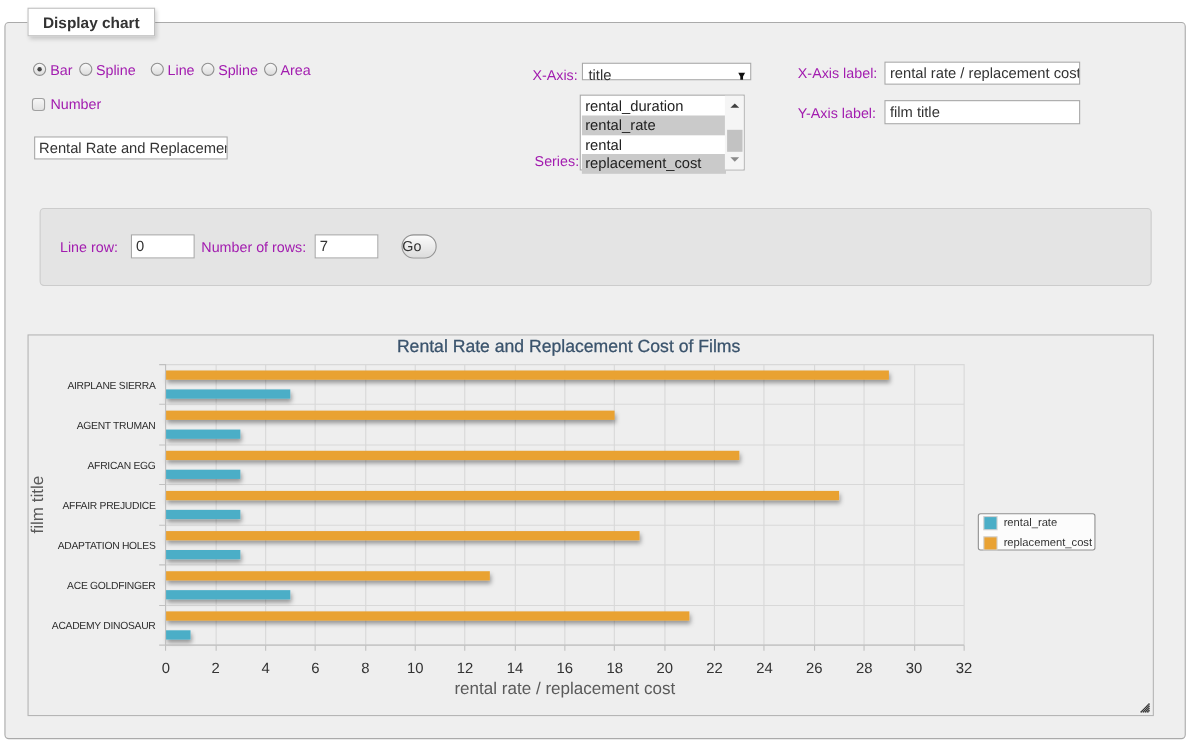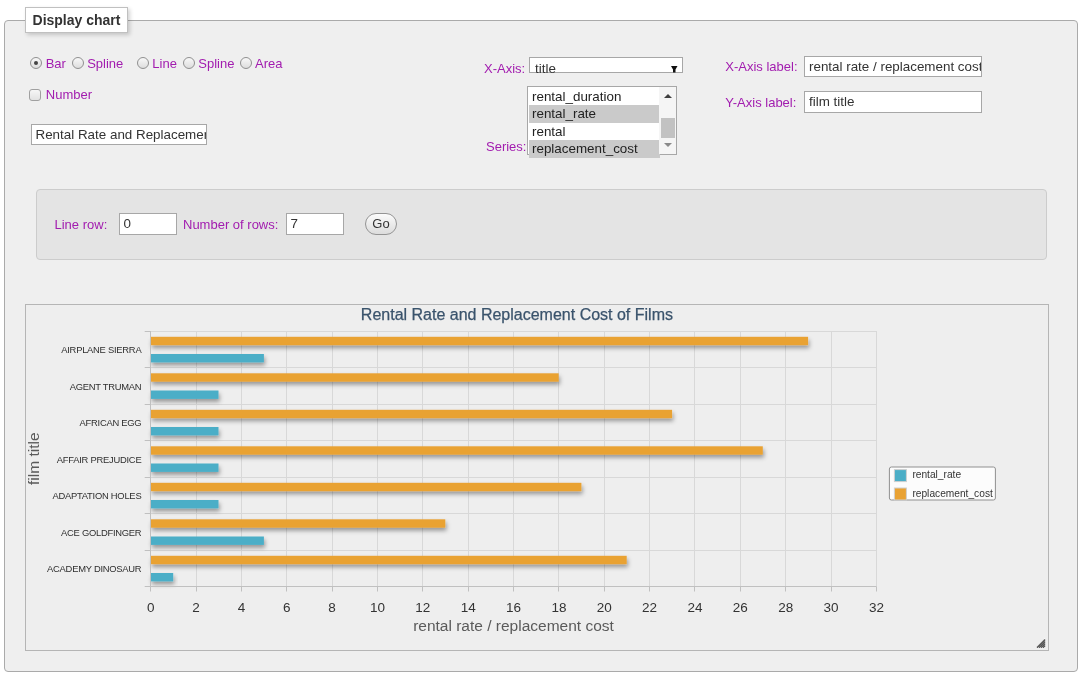--- a/index.html
+++ b/index.html
@@ -1,31 +1,31 @@
 <!DOCTYPE html>
 <html><head><meta charset="utf-8"><style>
 * { margin:0; padding:0; box-sizing:border-box; }
 html,body { background:#ffffff; width:1081px; height:681px; font-family:"Liberation Sans", sans-serif; position:relative; }
 .fs { position:absolute; left:4px; top:20px; width:1074px; height:652px; background:#efefef; border:1px solid #aaaaaa; border-radius:4px; }
-.fsleg { position:absolute; left:25px; top:7px; width:103px; height:26px; background:#ffffff; border:1px solid #c0c0c0; box-shadow:2px 2px 4px rgba(0,0,0,0.18); font-weight:bold; font-size:14px; color:#333; text-align:center; line-height:24px; }
+.fsleg { position:absolute; left:25px; top:7px; width:116px; height:26px; background:#ffffff; border:1px solid #c0c0c0; box-shadow:2px 2px 4px rgba(0,0,0,0.18); font-weight:bold; font-size:14px; color:#333; text-align:center; line-height:24px; }
 .lbl { position:absolute; font-size:13px; color:#a21caf; line-height:15px; white-space:nowrap; }
 .radio { position:absolute; width:12px; height:12px; border:1px solid #909090; border-radius:50%; background:linear-gradient(#f8f8f8,#ddd); }
 .dot { position:absolute; left:3px; top:3px; width:4px; height:4px; border-radius:50%; background:#444; }
 .check { position:absolute; width:12px; height:12px; border:1px solid #a0a0a0; border-radius:3px; background:linear-gradient(#f6f6f6,#e2e2e2); }
 .inp { position:absolute; background:#fff; border:1px solid #a7a7a7; font-size:13.4px; color:#333; line-height:18px; padding:1px 0 0 4px; overflow:hidden; white-space:nowrap; }
 .sel { position:absolute; background:#fff; border:1px solid #a7a7a7; font-size:13.4px; color:#333; }
 .ms { position:absolute; left:527px; top:86px; width:150px; height:69px; background:#fff; border:1px solid #a7a7a7; }
 .msi { position:absolute; left:1px; width:131px; height:18px; font-size:13.4px; color:#222; padding-left:3px; line-height:17px; white-space:nowrap; overflow:hidden; }
 .msel { background:#cacaca; }
 .sbar { position:absolute; right:0; top:0; width:17px; height:67px; background:#f5f5f5; }
 .sthumb { position:absolute; left:1.5px; top:31px; width:14px; height:20px; background:#c2c2c2; }
 .tri-up { position:absolute; left:4.5px; top:7px; width:0; height:0; border-left:4px solid transparent; border-right:4px solid transparent; border-bottom:4px solid #404040; }
 .tri-dn { position:absolute; left:4.5px; bottom:7px; width:0; height:0; border-left:4px solid transparent; border-right:4px solid transparent; border-top:4px solid #8a8a8a; }
 .rowbox { position:absolute; left:36px; top:189px; width:1011px; height:71px; background:#e4e4e4; border:1px solid #cccccc; border-radius:4px; }
-.gobtn { position:absolute; left:364.7px; top:213px; width:32.5px; height:22px; border:1px solid #949494; border-radius:11px; background:linear-gradient(#fbfbfb,#dcdcdc); font-size:13px; color:#333; text-align:center; line-height:20px; }
+.gobtn { position:absolute; left:364.7px; top:213px; width:32.5px; height:22px; border:1px solid #949494; border-radius:11px; background:linear-gradient(#fbfbfb,#dcdcdc); font-size:13px; color:#333; line-height:20px; }
 .chart { position:absolute; left:24.6px; top:304px; width:1024px; height:347px; background:#eeeeee; border:1px solid #b5b5b5; }
 </style></head>
 <body>
 <div class="fs"></div>
 <div class="fsleg">Display chart</div>
 
 <span class="radio" style="left:30px;top:56.5px">
     <span class="dot"></span>
   </span>
 <span class="lbl" style="left:45.7px;top:55.5px">Bar</span>

